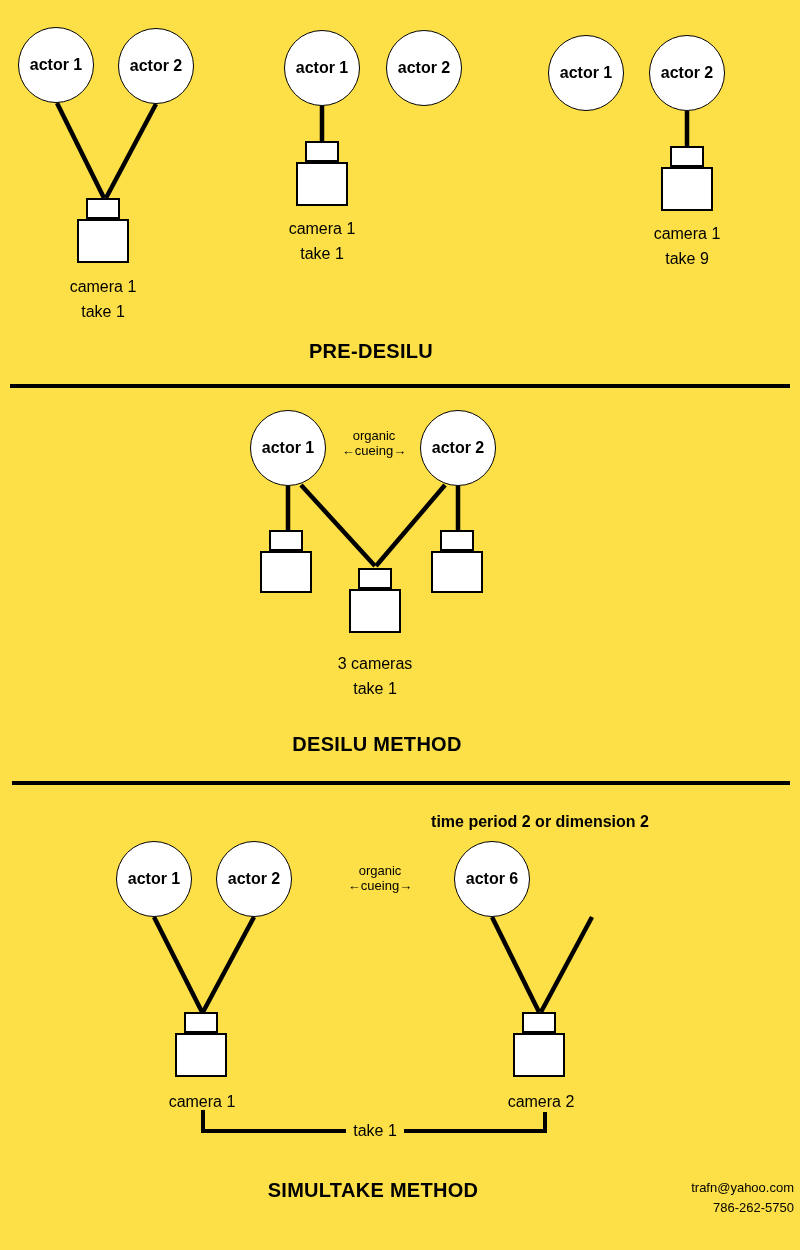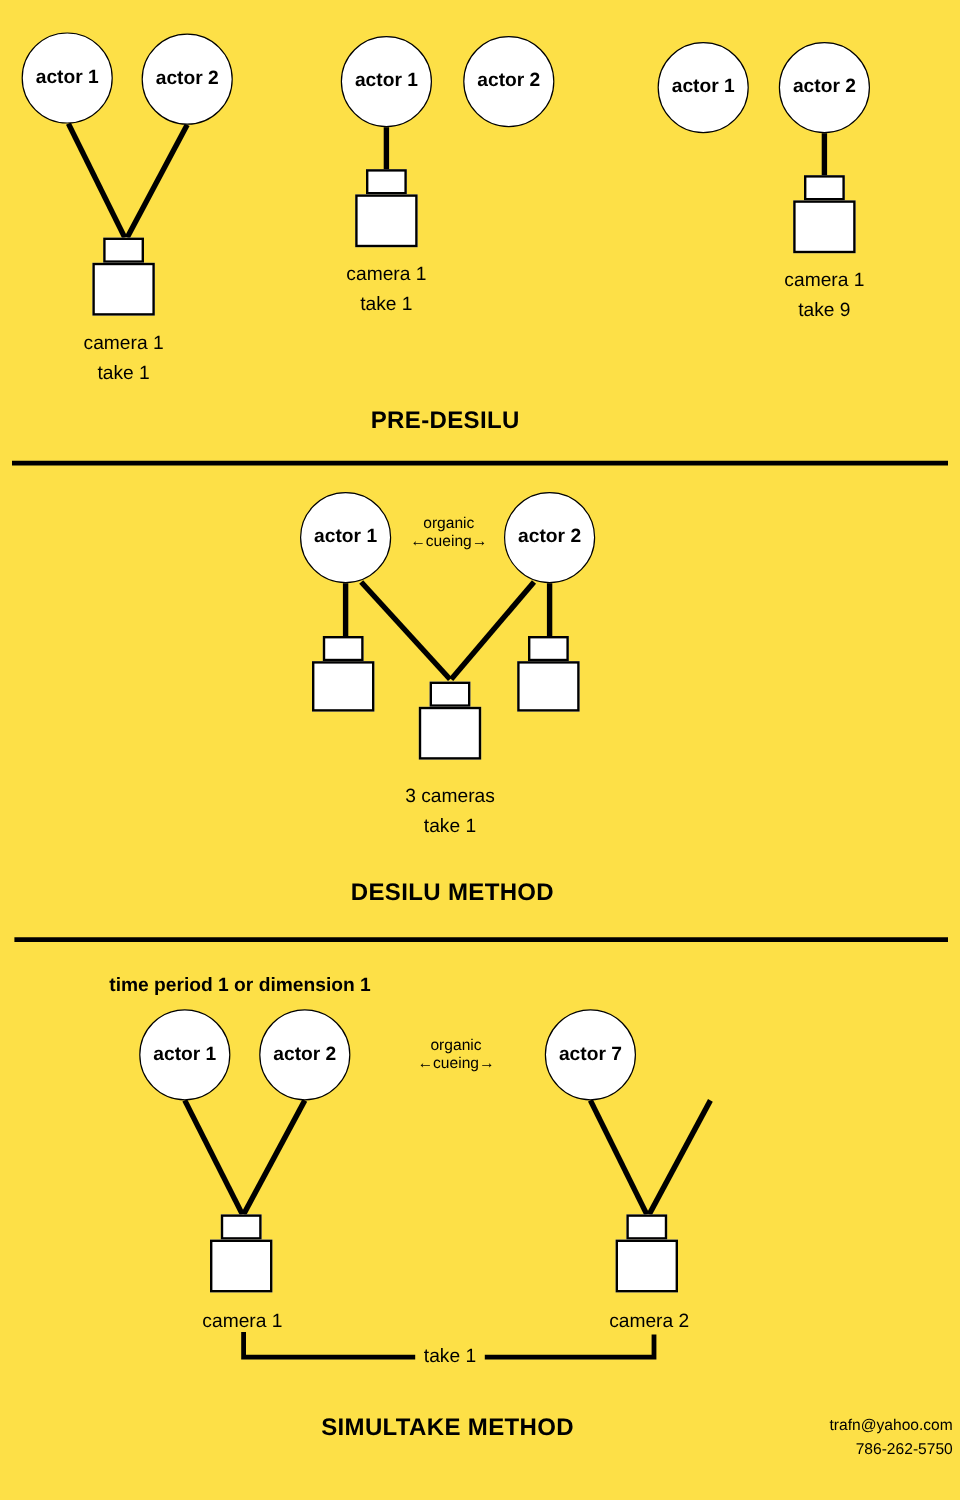--- a/index.html
+++ b/index.html
@@ -183,34 +183,34 @@
   <div class="cam-lens" style="left:440px; top:530px;"></div>
   <div class="cam-body" style="left:431px; top:551px; height:42px;"></div>
 
   <div class="caption" style="left:315px; top:651px;">
     <div>3 cameras</div>
     <div>take 1</div>
   </div>
 
   <div class="section-title" style="left:227px; top:732px;">DESILU METHOD</div>
 
-  <div class="group-heading" style="left:50px; top:812px;">time period 1 or dimension 1</div>
+  <div class="group-heading" style="left:390px; top:812px;">time period 2 or dimension 2</div>
 
   <div class="actor-circle" style="left:116px; top:841px;">
     <span class="actor-label">actor 1</span>
   </div>
   <div class="actor-circle" style="left:216px; top:841px;">
     <span class="actor-label">actor 2</span>
   </div>
   <div class="cueing" style="left:320px; top:863px;">
     <div>organic</div>
     <div>←cueing→</div>
   </div>
   <div class="actor-circle" style="left:454px; top:841px;">
-    <span class="actor-label">actor 7</span>
+    <span class="actor-label">actor 6</span>
   </div>
 
   <div class="cam-lens" style="left:184px; top:1012px;"></div>
   <div class="cam-body" style="left:175px; top:1033px;"></div>
   <div class="cam-lens" style="left:522px; top:1012px;"></div>
   <div class="cam-body" style="left:513px; top:1033px;"></div>
 
   <div class="caption" style="left:142px; top:1089px;">
     <div>camera 1</div>
   </div>

